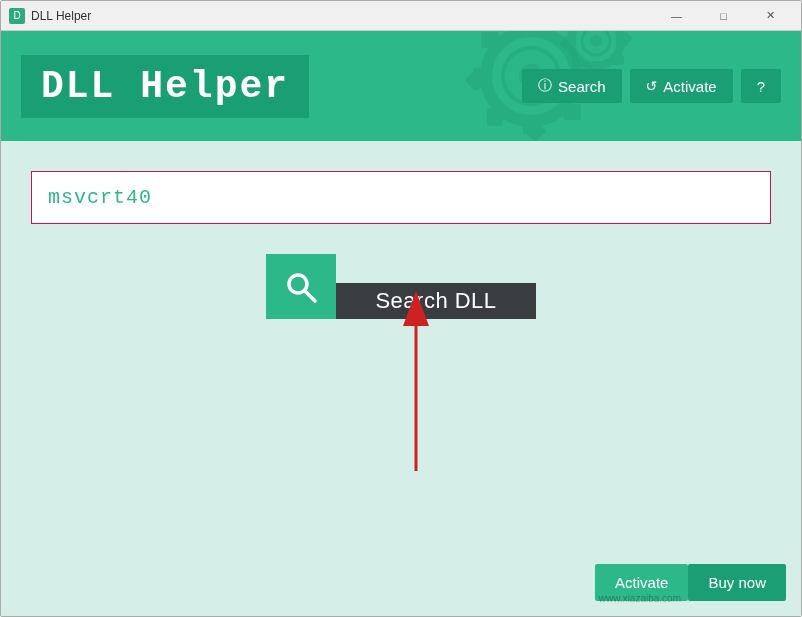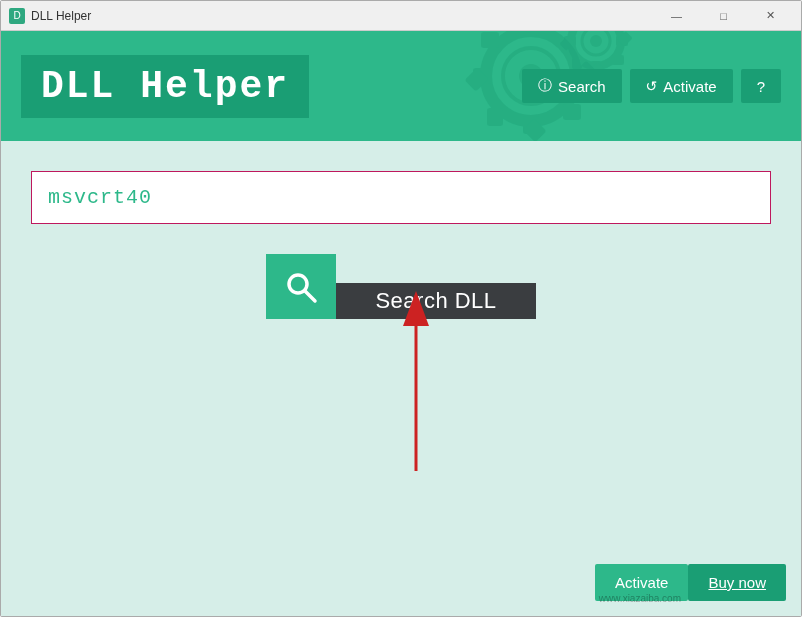--- a/index.html
+++ b/index.html
@@ -215,21 +215,20 @@
     }
 
     .activate-btn {
       background: #2db88a;
       color: white;
     }
 
     .buynow-btn {
       background: #1a9e74;
       color: white;
-      text-decoration: underline;
     }
 
     
     .gear-deco {
       position: absolute;
       right: 160px;
       top: -10px;
       opacity: 0.7;
     }
 

